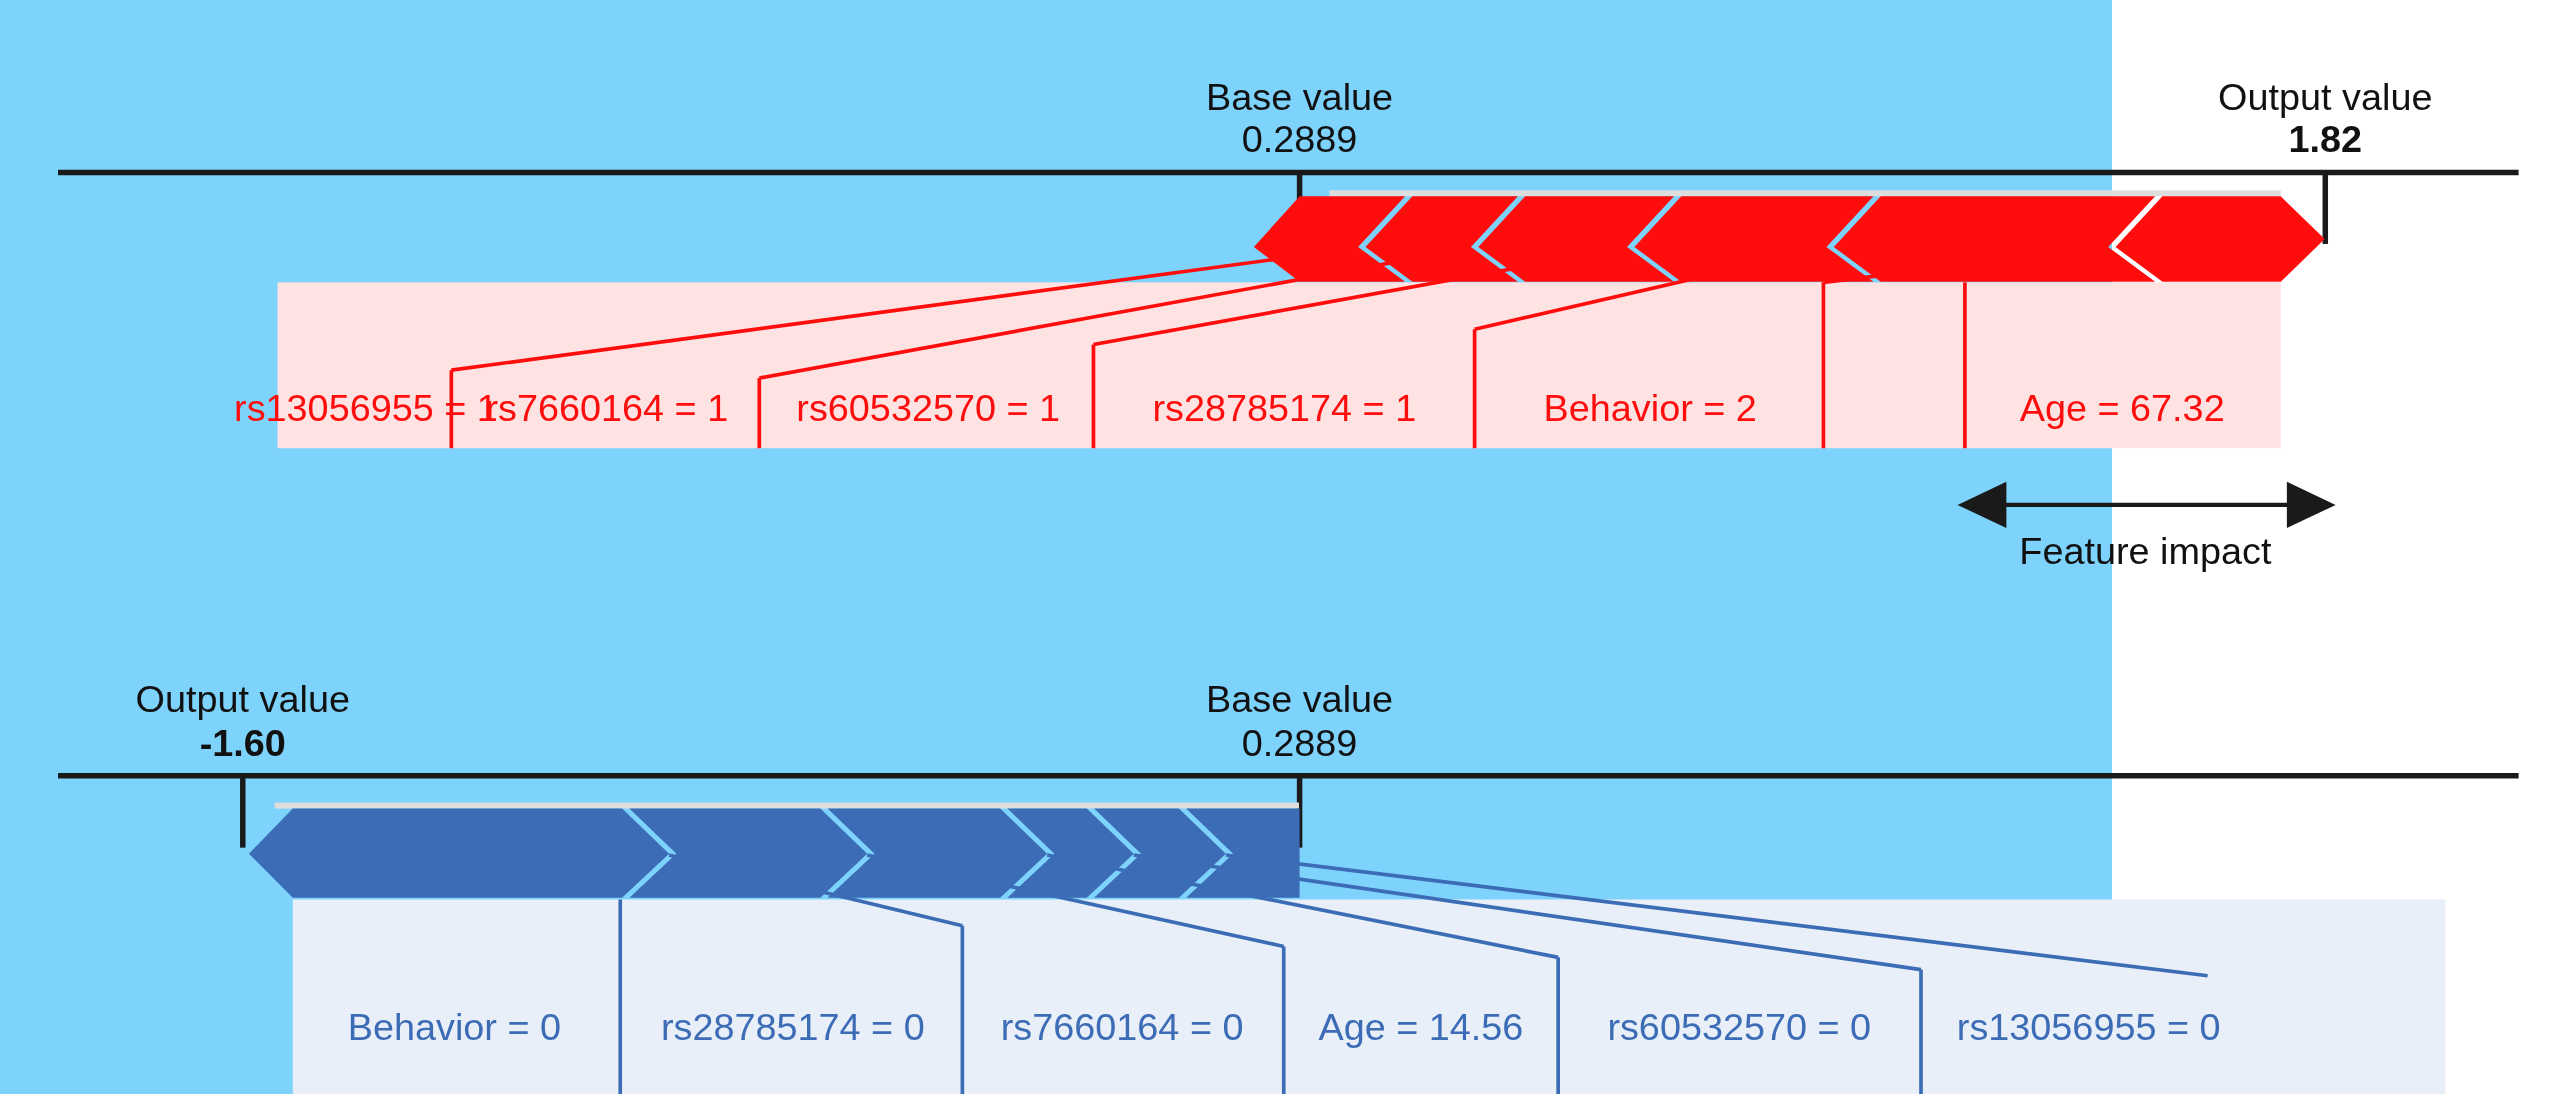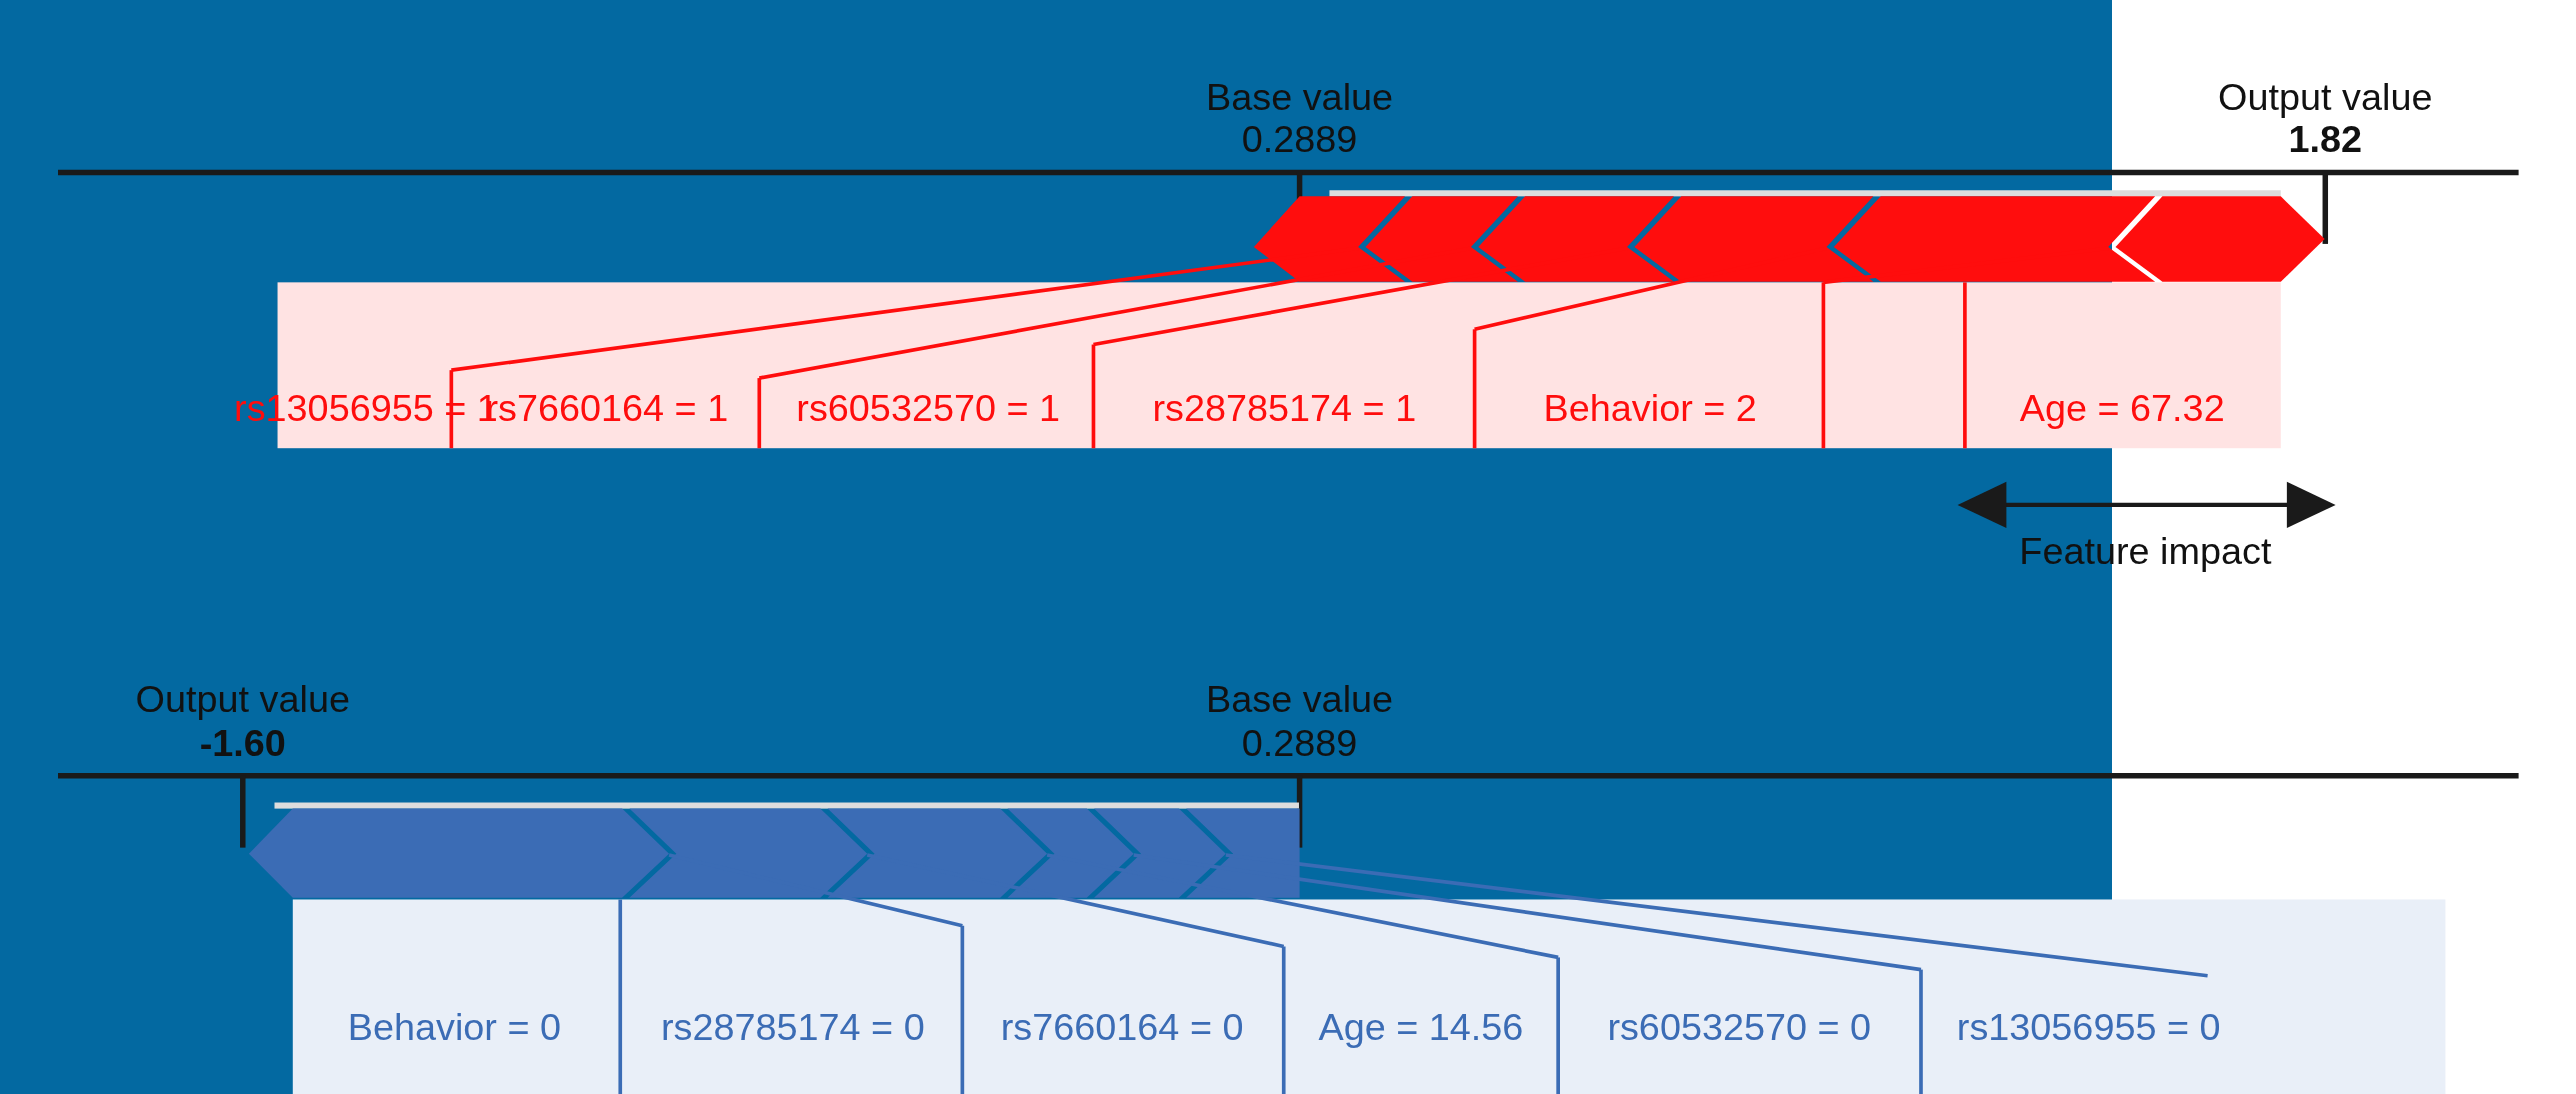--- a/index.html
+++ b/index.html
@@ -1,18 +1,18 @@
 <!DOCTYPE html>
 <html style="font-size:9.8px"><head>
 <meta charset="utf-8">
 <style>
   html,body{margin:0;padding:0;background:#ffffff;}
   body{width:2576px;height:1094px;overflow:hidden;
        font-family:"Liberation Sans","DejaVu Sans",sans-serif;}
-  #stage{position:relative;width:2112px;height:1094px;background:#0369a1;}
+  #stage{position:relative;width:2112px;height:1094px;background:#7dd3fc;}
   svg.plot{position:absolute;left:0;top:0;width:2576px;height:1094px;}
   .axis-line{stroke:#1a1a1a;stroke-width:9;}
   .tick{stroke:#1a1a1a;stroke-width:9;}
   .lbl{font-family:"Liberation Sans","DejaVu Sans",sans-serif;fill:#111111;}
   .lbl-title{font-size:62px;}
   .lbl-val{font-size:62px;}
   .lbl-val.bold{font-weight:bold;}
   .feat-red{font-family:"Liberation Sans","DejaVu Sans",sans-serif;
             font-size:62px;fill:#ff0d0d;}
   .feat-blue{font-family:"Liberation Sans","DejaVu Sans",sans-serif;

